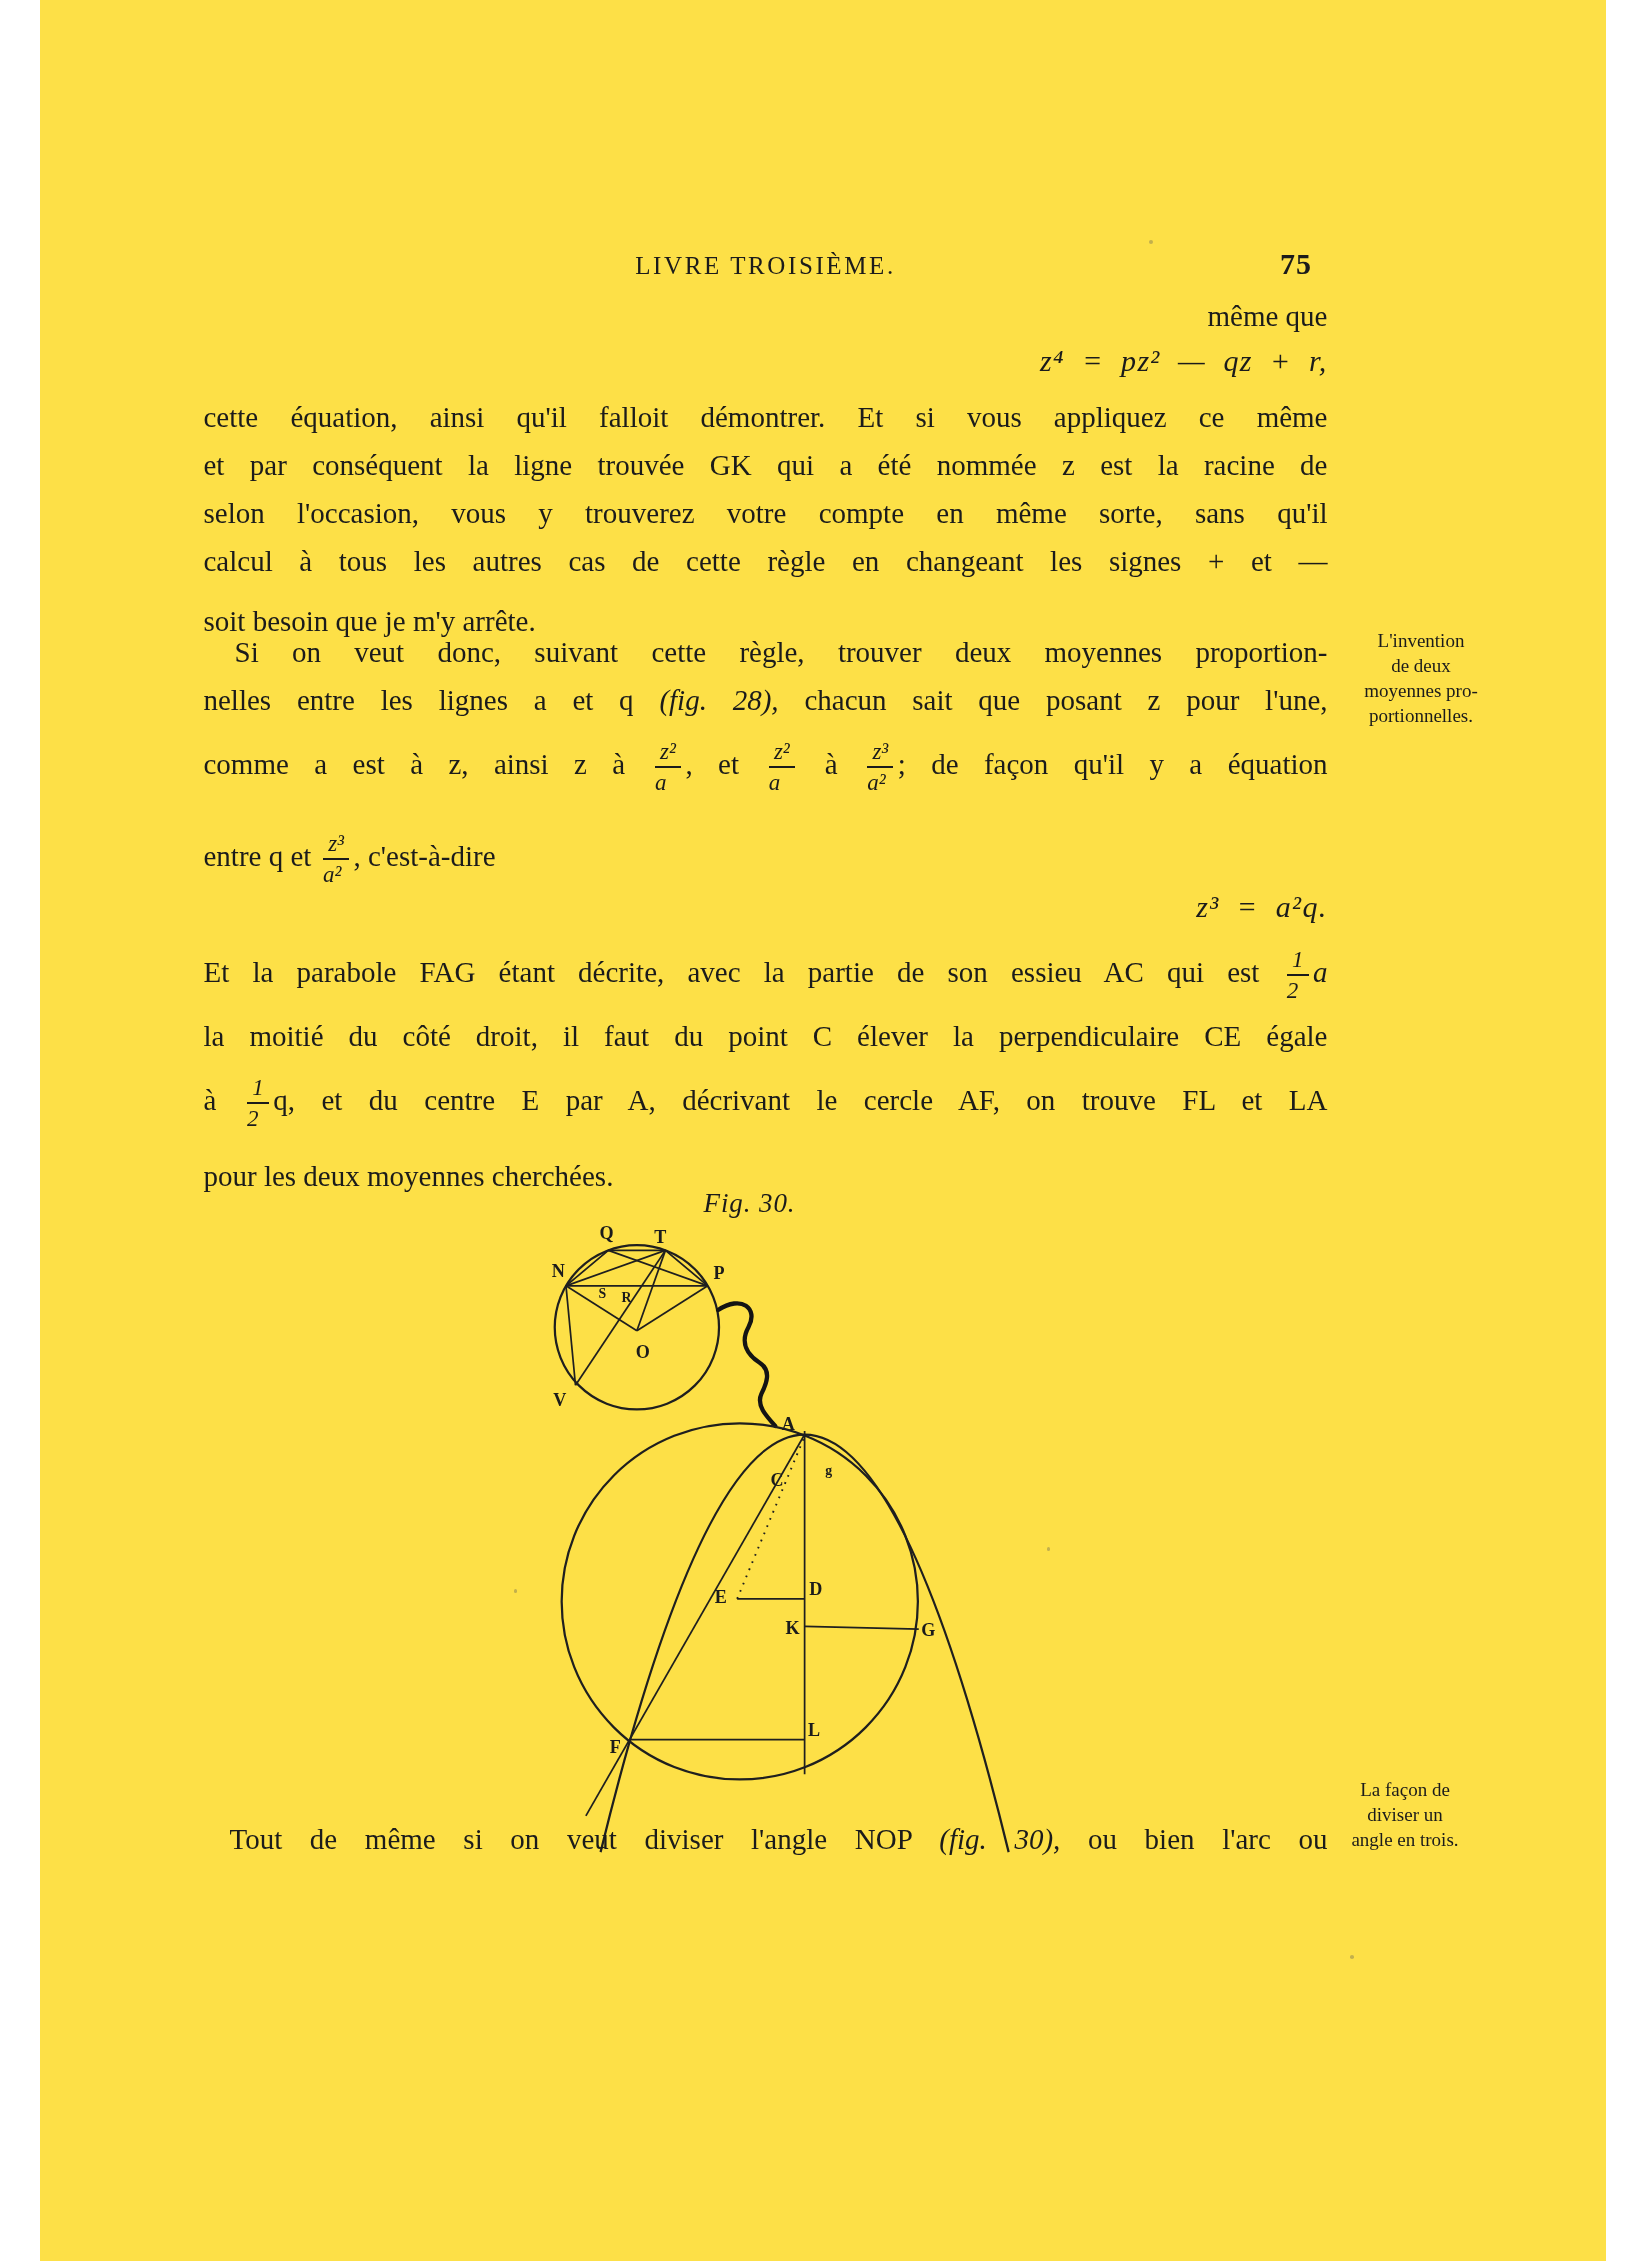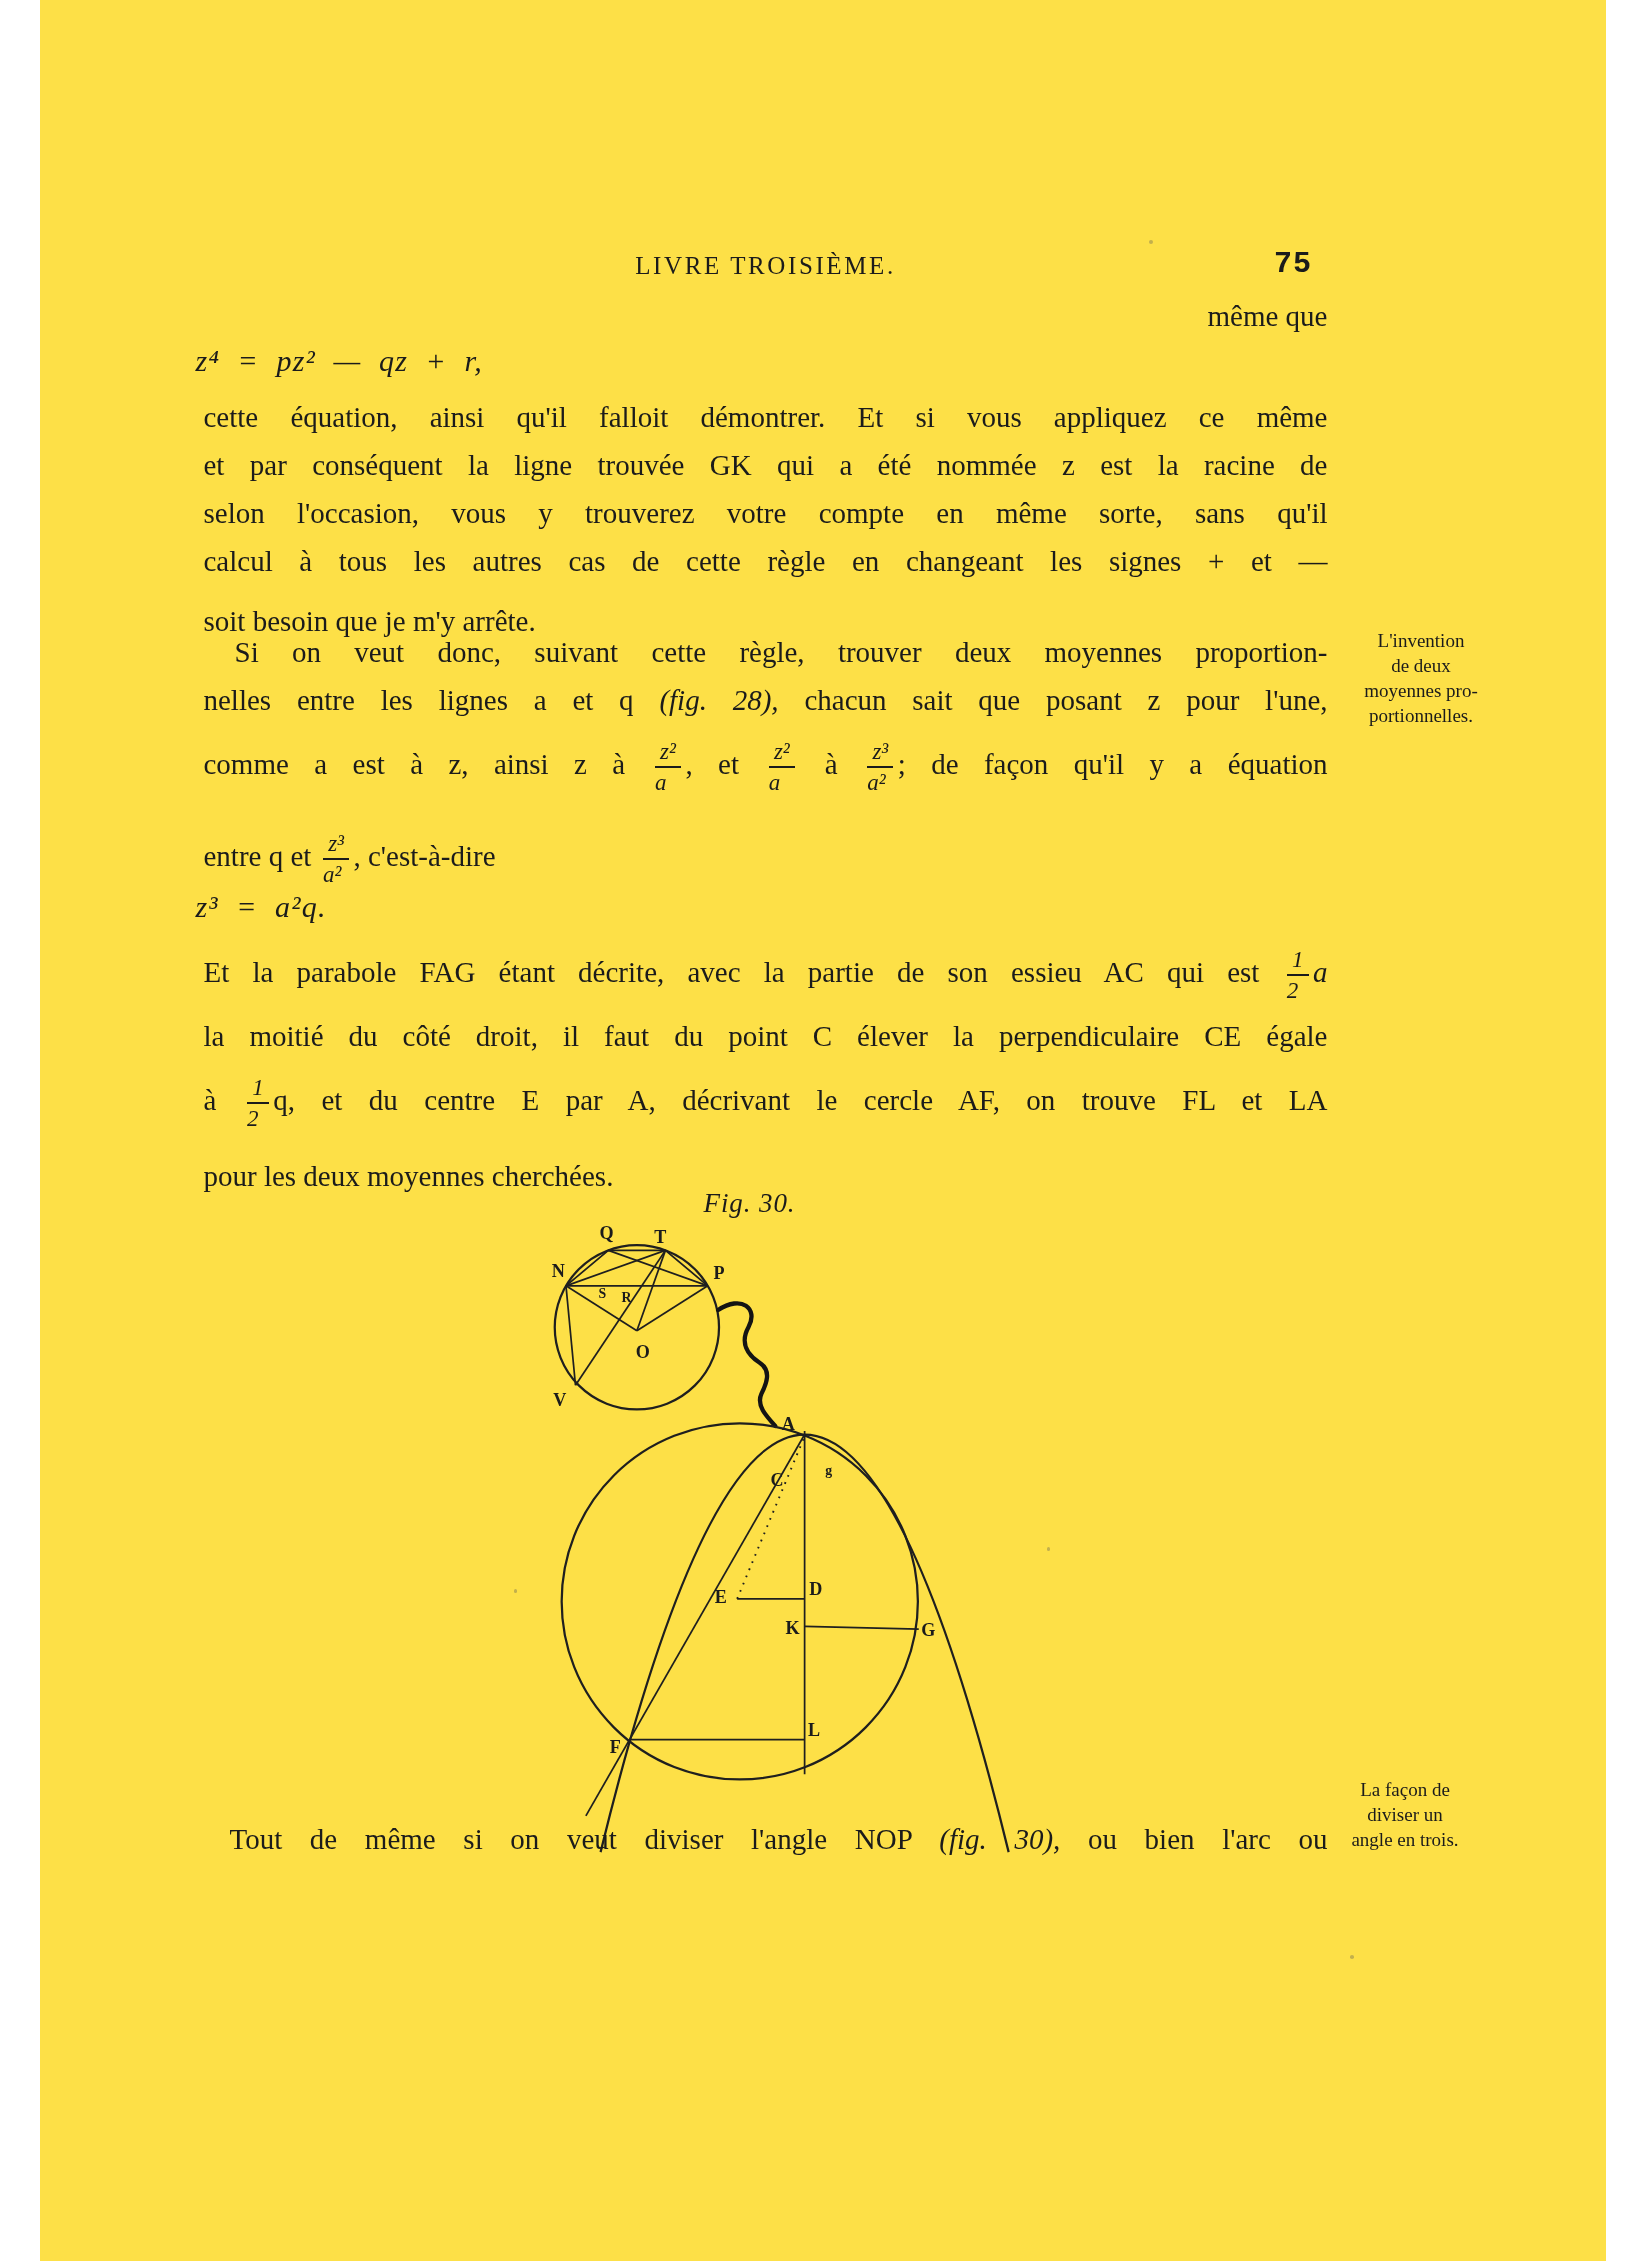--- a/index.html
+++ b/index.html
@@ -4,24 +4,24 @@
 <style>
   html,body{margin:0;padding:0;background:#ffffff;}
   .page{
     position:relative;width:1566px;height:2261px;margin:0 auto;
     background:#fde047;color:#1b1b1b;
     font-family:"Liberation Serif","DejaVu Serif",serif;
     overflow:hidden;
   }
   .header{position:absolute;top:252px;left:164px;width:1124px;text-align:center;}
   .header-title{font-size:25px;letter-spacing:2.6px;}
-  .pageno{position:absolute;right:15.6px;top:-5.2px;font-size:30px;font-weight:bold;letter-spacing:0.9px;font-family:Liberation Mono, monospace;}
+  .pageno{position:absolute;right:15.6px;top:-5.2px;font-size:30px;font-weight:bold;letter-spacing:0.9px;}
   .tline{position:absolute;left:164px;width:1124px;font-size:29px;line-height:48px;text-align:right;}
   .formula{
-    position:absolute;left:156px;width:1124px;text-align:left;
+    position:absolute;left:164px;width:1124px;text-align:right;
     font-style:italic;font-size:30px;letter-spacing:1.3px;word-spacing:8.6px;line-height:48px;
   }
   .para{position:absolute;left:164px;width:1124px;}
   .line{
     font-size:29px;line-height:48px;text-align:justify;text-align-last:justify;
   }
   .line.short{text-align-last:left;margin-top:12px;}
   .line.indent{text-indent:31px;}
   .frac-line{line-height:80px;}
   .frac{

